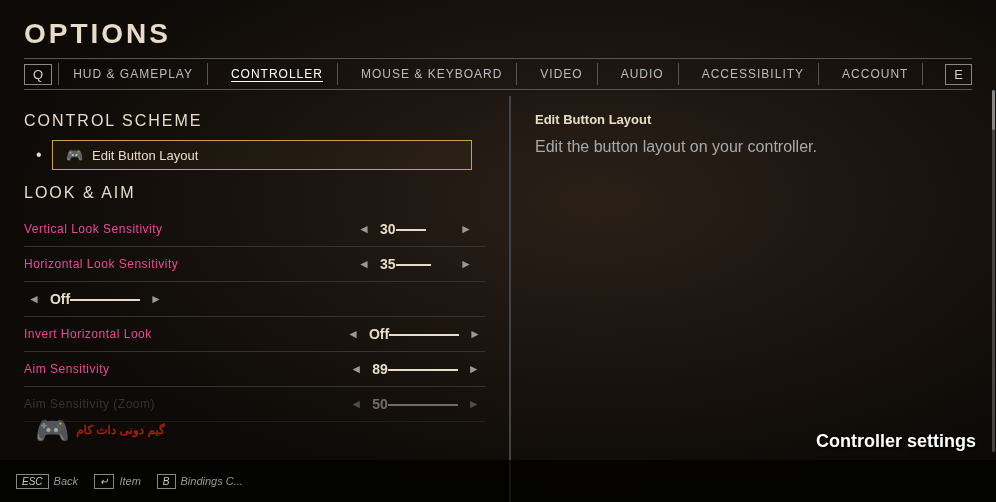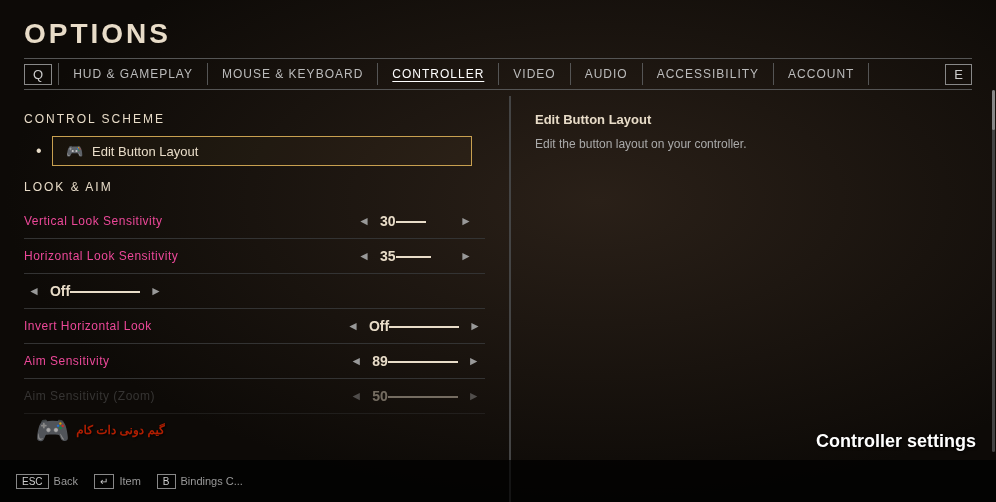--- a/index.html
+++ b/index.html
@@ -62,21 +62,21 @@
       color: #ccc;
       font-size: 13px;
       padding: 2px 8px;
       border: 1px solid #888;
       margin-left: 6px;
     }
 
     .nav-tabs {
       display: flex;
       align-items: center;
-      gap: 0;
+      gap: 9px;
       flex: 1;
     }
 
     .nav-tab {
       color: #bbb;
       font-size: 12px;
       letter-spacing: 1px;
       padding: 4px 14px;
       cursor: pointer;
       text-transform: uppercase;
@@ -103,21 +103,21 @@
     
     .left-panel {
       width: 510px;
       padding: 12px 24px;
       border-right: 1px solid #444;
       overflow: hidden;
     }
 
     .section-title {
       color: #e8dcc8;
-      font-size: 12px;
+      font-size: 16px;
       letter-spacing: 2px;
       text-transform: uppercase;
       margin-bottom: 10px;
       margin-top: 4px;
     }
 
     .control-scheme-section {
       margin-bottom: 14px;
     }
 
@@ -222,21 +222,21 @@
 
     .detail-title {
       color: #e8dcc8;
       font-size: 13px;
       margin-bottom: 8px;
       font-weight: bold;
     }
 
     .detail-desc {
       color: #aaa;
-      font-size: 12px;
+      font-size: 16px;
       line-height: 1.5;
     }
 
     .divider-v {
       width: 1px;
       background: #444;
     }
 
     
     .bottom-bar {
@@ -244,20 +244,21 @@
       bottom: 0;
       left: 0;
       right: 0;
       height: 42px;
       background: rgba(0,0,0,0.7);
       display: flex;
       align-items: center;
       padding: 0 16px;
       gap: 16px;
       z-index: 10;
+      font-style: italic;
     }
 
     .bottom-hint {
       display: flex;
       align-items: center;
       gap: 5px;
     }
 
     .key-badge {
       border: 1px solid #888;
@@ -335,22 +336,22 @@
 <div class="bg-overlay"></div>
 
 <div class="content">
 
   <div class="header">
     <div class="page-title">OPTIONS</div>
     <div class="nav-bar">
       <span class="nav-icon">Q</span>
       <div class="nav-tabs">
         <div class="nav-tab">HUD &amp; GAMEPLAY</div>
+        <div class="nav-tab active">CONTROLLER</div>
         <div class="nav-tab">MOUSE &amp; KEYBOARD</div>
-        <div class="nav-tab active">CONTROLLER</div>
         <div class="nav-tab">VIDEO</div>
         <div class="nav-tab">AUDIO</div>
         <div class="nav-tab">ACCESSIBILITY</div>
         <div class="nav-tab">ACCOUNT</div>
       </div>
       <span class="nav-icon-right">E</span>
     </div>
   </div>
 
   <div class="main-layout">

